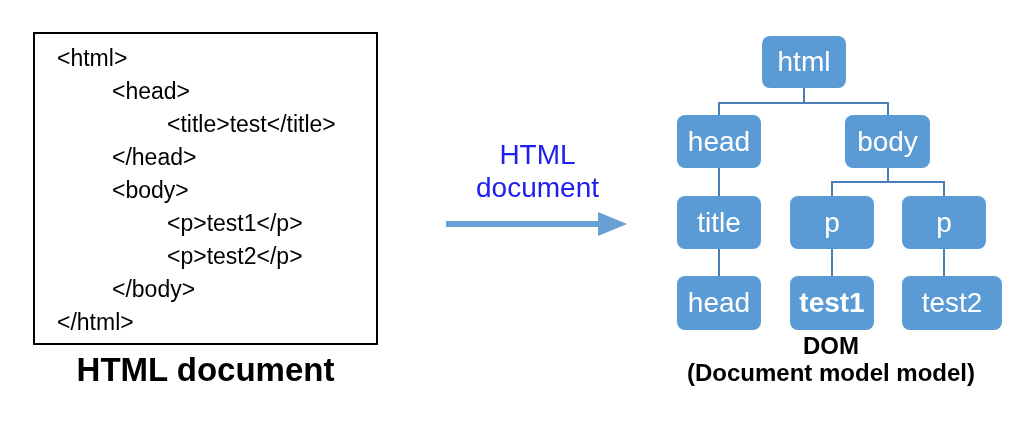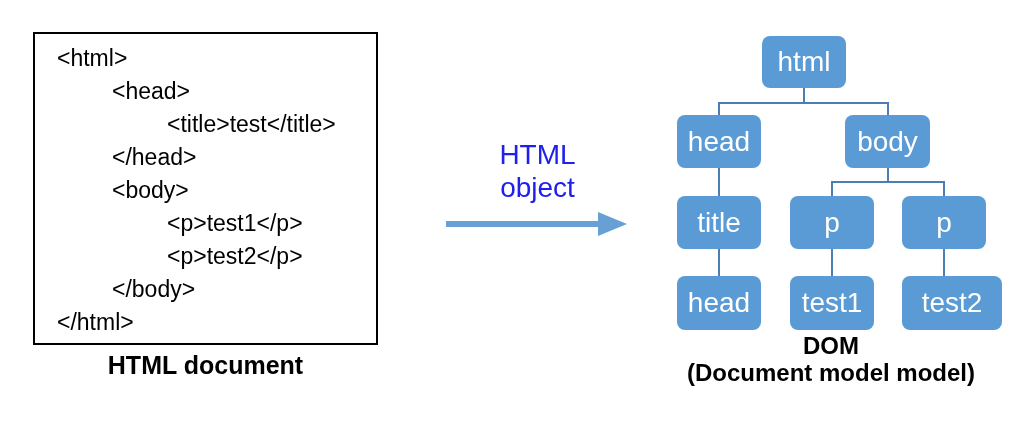--- a/index.html
+++ b/index.html
@@ -30,21 +30,21 @@
   }
   .ind0 { padding-left: 0; }
   .ind1 { padding-left: 55px; }
   .ind2 { padding-left: 110px; }
 
   .doc-caption {
     position: absolute;
     left: 33px; top: 351px;
     width: 345px;
     text-align: center;
-    font-size: 25px;
+    font-size: 33px;
     font-weight: bold;
     color: #000000;
   }
 
   
   .parsing-label {
     position: absolute;
     left: 445px; top: 138px;
     width: 185px;
     text-align: center;
@@ -65,21 +65,21 @@
     align-items: center;
     justify-content: center;
   }
   .n-html  { left: 762px; top: 36px;  width: 84px; height: 52px; }
   .n-head  { left: 677px; top: 115px; width: 84px; height: 53px; }
   .n-body  { left: 845px; top: 115px; width: 85px; height: 53px; }
   .n-title { left: 677px; top: 196px; width: 84px; height: 53px; }
   .n-p1    { left: 790px; top: 196px; width: 84px; height: 53px; }
   .n-p2    { left: 902px; top: 196px; width: 84px; height: 53px; }
   .n-test  { left: 677px; top: 276px; width: 84px; height: 54px; }
-  .n-test1 { left: 790px; top: 276px; width: 84px; height: 54px; }
+  .n-test1 { left: 790px; top: 276px; width: 84px; height: 54px; font-weight: bold; }
   .n-test2 { left: 902px; top: 276px; width: 100px; height: 54px; }
 
   .connector-svg { position: absolute; left: 0; top: 0; }
 
   .dom-caption {
     position: absolute;
     left: 650px; top: 332px;
     width: 362px;
     text-align: center;
     font-size: 24px;
@@ -101,21 +101,21 @@
     <div class="code-line ind1">&lt;body&gt;</div>
     <div class="code-line ind2">&lt;p&gt;test1&lt;/p&gt;</div>
     <div class="code-line ind2">&lt;p&gt;test2&lt;/p&gt;</div>
     <div class="code-line ind1">&lt;/body&gt;</div>
     <div class="code-line ind0">&lt;/html&gt;</div>
   </div>
   <div class="doc-caption">HTML document</div>
 
   <div class="parsing-label">
     <div>HTML</div>
-    <div>object</div>
+    <div>document</div>
   </div>
   <svg class="arrow-svg" width="1027" height="427">
     <rect x="446" y="221" width="155" height="6" fill="#68A0D6"></rect>
     <polygon points="598,212 627,224 598,236" fill="#68A0D6"></polygon>
   </svg>
 
   <svg class="connector-svg" width="1027" height="427">
     <path d="M804,88 L804,103 M719,115 L719,103 L888,103 L888,115" stroke="#4A7EB5" stroke-width="2" fill="none"></path>
     <path d="M888,168 L888,182 M832,196 L832,182 L944,182 L944,196" stroke="#4A7EB5" stroke-width="2" fill="none"></path>
     <path d="M719,168 L719,196" stroke="#4A7EB5" stroke-width="2" fill="none"></path>

